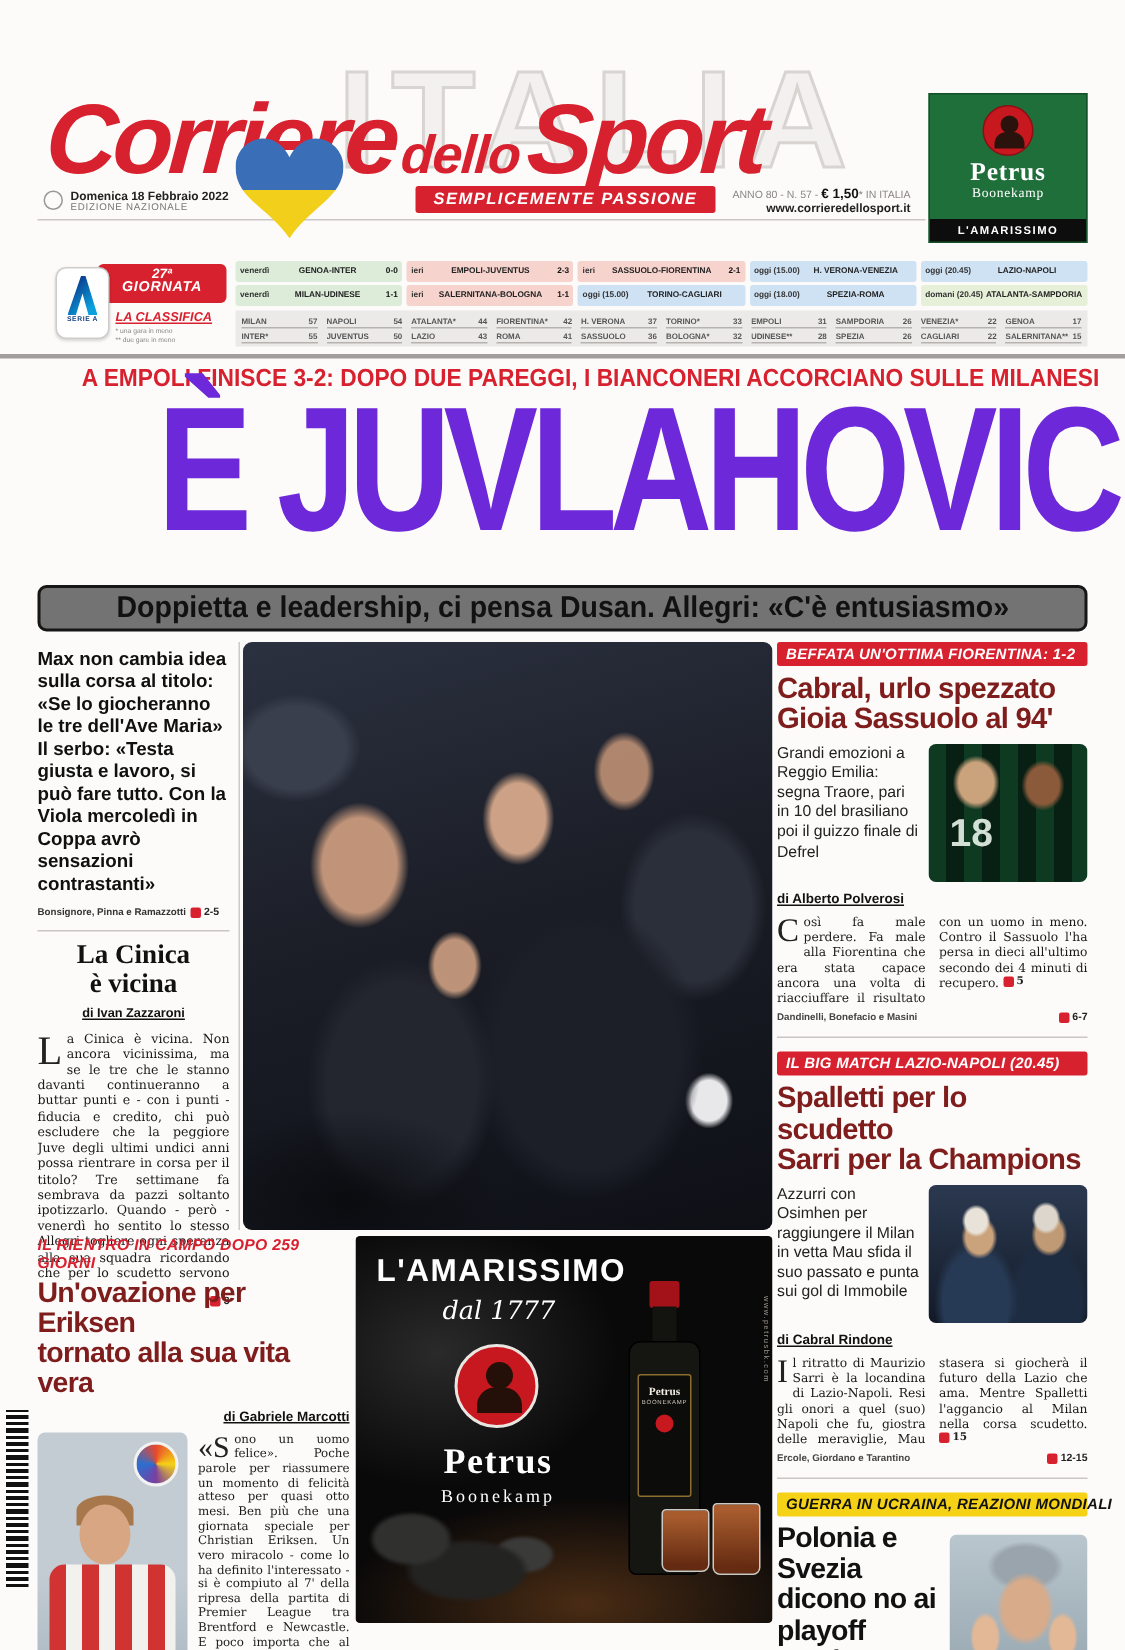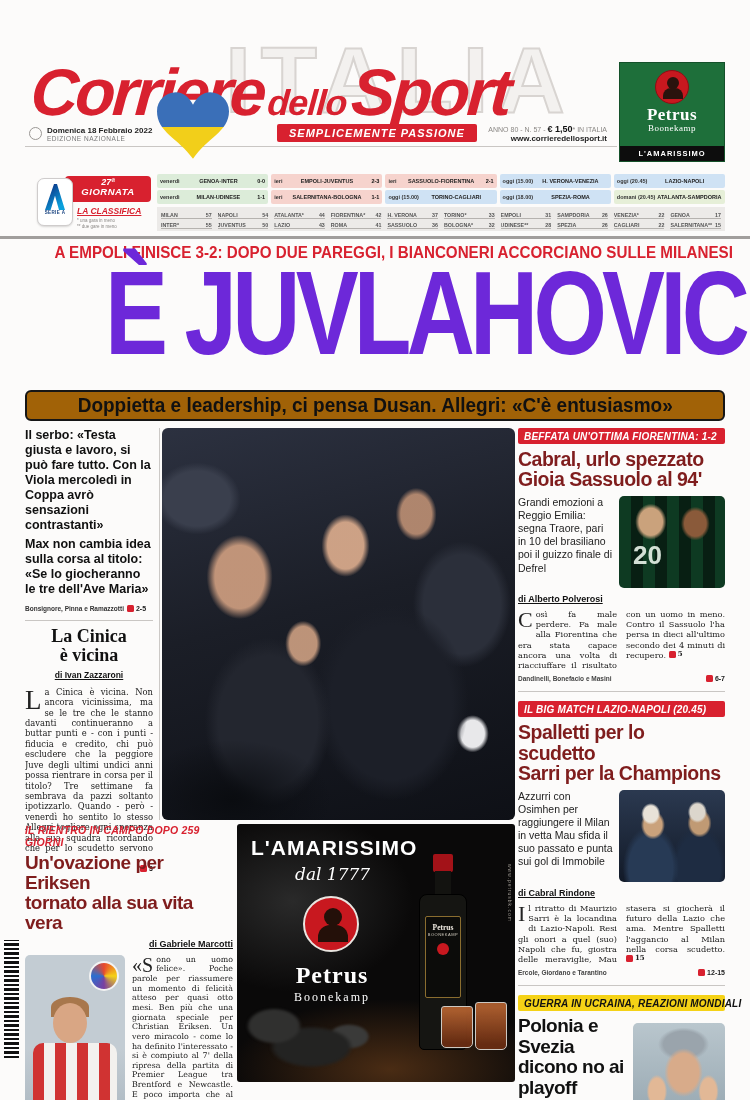--- a/index.html
+++ b/index.html
@@ -80,21 +80,21 @@
   .scell .pts{margin-left:2px;}
   .strip-rule{position:absolute;left:0px;top:236px;width:750px;height:3px;background:#55524f;opacity:.55;}
 
   
   .kicker{position:absolute;left:25px;top:243px;width:700px;text-align:center;color:#d8212f;
           font-weight:900;font-size:16.5px;white-space:nowrap;}
   .bigtitle{position:absolute;left:25px;top:252px;width:700px;height:140px;text-align:center;
             color:#6d28d9;font-weight:900;font-size:118px;line-height:1.05;white-space:nowrap;}
   .bigtitle span{display:inline-block;transform:scaleX(.80);transform-origin:center;letter-spacing:-6px;}
   .deck{position:absolute;left:25px;top:390px;width:700px;height:31px;border:2.5px solid #161616;
-        border-radius:6px;display:flex;align-items:center;justify-content:center;background:#a16207;}
+        border-radius:6px;display:flex;align-items:center;justify-content:center;background:#737373;}
   .deck span{font-weight:900;font-size:20px;white-space:nowrap;transform:scaleX(.95);}
 
   
   .leftcol{position:absolute;left:25px;top:428px;width:135px;height:392px;border-right:1px solid #ccc9c6;
            padding-right:6px;}
   .intro{font-weight:bold;font-size:12.5px;line-height:1.2;color:#101010;}
   .intro + .intro{margin-top:4px;}
   .bylinerow{display:flex;align-items:center;gap:3px;margin-top:8px;font-size:6.5px;font-weight:bold;color:#333;}
   .pageref{display:inline-flex;align-items:center;gap:2px;font-size:7px;font-weight:bold;color:#222;}
   .pageref i{width:7px;height:7px;background:#d8212f;border-radius:1.5px;display:inline-block;
@@ -449,22 +449,22 @@
   </div>
   <div class="strip-rule" data-name="section-divider-rule"></div>
 
   <div class="kicker" data-name="lead-kicker"><span class="cond" data-name="lead-kicker-text">A EMPOLI FINISCE 3-2: DOPO DUE PAREGGI, I BIANCONERI ACCORCIANO SULLE MILANESI</span></div>
   <div class="bigtitle" data-name="lead-headline"><span data-name="lead-headline-text">È JUVLAHOVIC</span></div>
   <div class="deck" data-name="lead-deck-bar">
       <span data-name="lead-deck-text">Doppietta e leadership, ci pensa Dusan. Allegri: «C'è entusiasmo»</span>
     </div>
 
   <div class="leftcol" data-name="left-column">
+    <p class="intro" data-name="lead-intro-2" style="margin:4px 0 0;">Max non cambia idea sulla corsa al titolo: «Se lo giocheranno le tre dell'Ave Maria»</p>
     <p class="intro" data-name="lead-intro-1" style="margin:0;">Il serbo: «Testa giusta e lavoro, si può fare tutto. Con la Viola mercoledì in Coppa avrò sensazioni contrastanti»</p>
-    <p class="intro" data-name="lead-intro-2" style="margin:4px 0 0;">Max non cambia idea sulla corsa al titolo: «Se lo giocheranno le tre dell'Ave Maria»</p>
     <div class="bylinerow" data-name="lead-byline-row">
       <span data-name="lead-byline">Bonsignore, Pinna e Ramazzotti</span>
       <span class="pageref" data-name="page-ref">
           <i data-name="page-ref-icon"></i>
           <span data-name="page-ref-number">2-5</span>
         </span>
     </div>
     <div class="ed-divider" data-name="editorial-divider"></div>
     <div class="ed-title" data-name="editorial-title">La Cinica
 è vicina</div>
@@ -484,21 +484,21 @@
 
   <div class="rightcol" data-name="right-column">
 
     <div data-name="article-fiorentina">
       <div class="tagbar" data-name="fiorentina-tag-bar">BEFFATA UN'OTTIMA FIORENTINA: 1-2</div>
       <div class="art-title" data-name="fiorentina-title">Cabral, urlo spezzato
 Gioia Sassuolo al 94'</div>
       <div class="art-row" data-name="fiorentina-row">
         <div class="standfirst" data-name="fiorentina-standfirst">Grandi emozioni a Reggio Emilia: segna Traore, pari in 10 del brasiliano poi il guizzo finale di Defrel</div>
         <div class="artphoto photo-sassuolo" data-name="sassuolo-photo">
-          <span class="num" data-name="jersey-number">20</span>
+          <span class="num" data-name="jersey-number">18</span>
         </div>
       </div>
       <div class="art-author" data-name="fiorentina-author">di Alberto Polverosi</div>
       <div class="art-body" data-name="fiorentina-body">
         <span class="dropcap" style="font-size:22px" data-name="fiorentina-dropcap">C</span><span data-name="fiorentina-text">osì fa male perdere. Fa male alla Fiorentina che era stata capace ancora una volta di riacciuffare il risultato con un uomo in meno. Contro il Sassuolo l'ha persa in dieci all'ultimo secondo dei 4 minuti di recupero.</span>
         <span class="pageref" data-name="page-ref"> 
             <i data-name="page-ref-icon"></i>
             <span data-name="page-ref-number">5</span>
           </span>
       </div>

